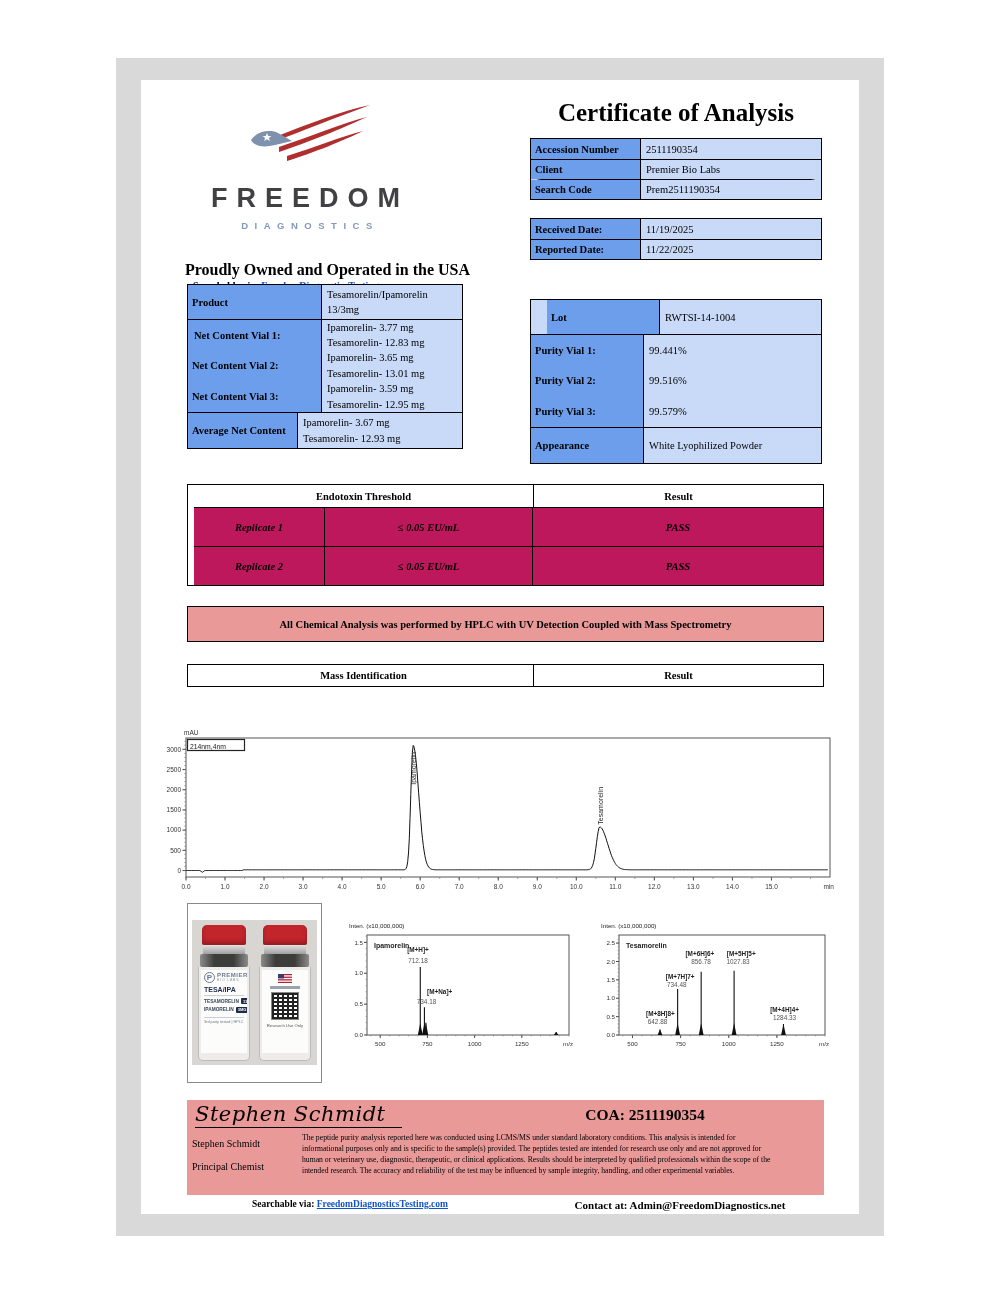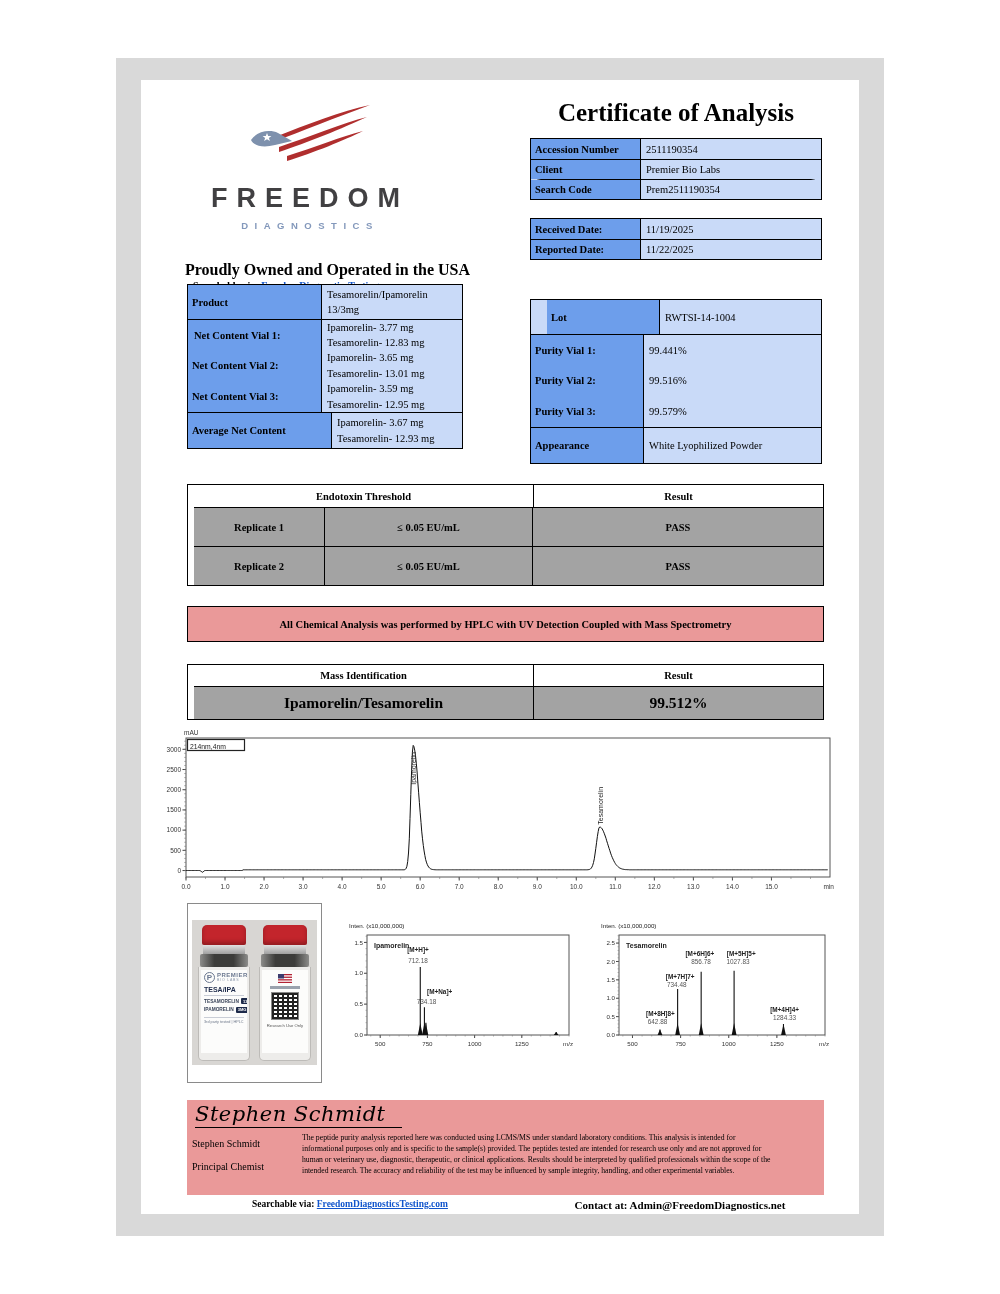--- a/index.html
+++ b/index.html
@@ -26,21 +26,21 @@
   .trow{display:flex;align-items:stretch;box-sizing:border-box;}
   .bt{border-top:1.2px solid #000;}
   .cl{background:#6d9eeb;font-weight:bold;padding:2px 4px;border-right:1.2px solid #000;
       display:flex;align-items:center;box-sizing:border-box;flex:none;}
   .cv{background:#c9daf8;padding:2px 5px;flex:1;display:flex;align-items:center;box-sizing:border-box;}
   .cv2{background:#c9daf8;padding:0 5px;flex:1;display:flex;flex-direction:column;justify-content:center;box-sizing:border-box;}
   .vline{line-height:15.3px;}
   
   .wtbl{position:absolute;border:1.5px solid #000;font-size:10.5px;box-sizing:border-box;background:#fff;padding-left:6px;}
   .hcell{background:#fff;font-weight:bold;display:flex;align-items:center;justify-content:center;box-sizing:border-box;}
-  .bcell{background:#a3a3a3;font-weight:bold;display:flex;align-items:center;justify-content:center;box-sizing:border-box;}
+  .bcell{background:#be185d;font-weight:bold;display:flex;align-items:center;justify-content:center;box-sizing:border-box;font-style:italic;}
   .brd-r{border-right:1.2px solid #000;}
   .banner{position:absolute;left:187px;top:606px;width:637px;height:36px;background:#ea9999;
     border:1.2px solid #000;display:flex;align-items:center;justify-content:center;
     font-weight:bold;font-size:10.5px;box-sizing:border-box;text-align:center;}
   
   .photo-box{position:absolute;left:187px;top:903px;width:135px;height:180px;background:#fff;
     border:1px solid #8a8a8a;box-sizing:border-box;}
   .photo{position:absolute;left:4px;top:16px;right:4px;bottom:17px;background:#d8d6d3;
     display:flex;align-items:center;justify-content:center;gap:7px;}
   .vial{width:54px;height:136px;display:flex;flex-direction:column;}
@@ -155,21 +155,21 @@
       </div>
     </div>
     <div class="trow" style="height:31px;">
       <div class="cl" style="width:134px;">Net Content Vial 3:</div>
       <div class="cv2">
         <div class="vline">Ipamorelin- 3.59 mg</div>
         <div class="vline">Tesamorelin- 12.95 mg</div>
       </div>
     </div>
     <div class="trow bt" style="height:36px;">
-      <div class="cl" style="width:144px;">Average Net Content</div>
+      <div class="cl" style="width:110px;">Average Net Content</div>
       <div class="cv2">
         <div class="vline">Ipamorelin- 3.67 mg</div>
         <div class="vline">Tesamorelin- 12.93 mg</div>
       </div>
     </div>
   </div>
 
   <div class="tbl" style="left:530px;top:299px;width:292px;">
     <div class="trow" style="height:34px;padding-left:16px;">
       <div class="cl" style="width:113px;">Lot</div>
@@ -209,24 +209,20 @@
       <div class="bcell" style="flex:1;">PASS</div>
     </div>
   </div>
 
   <div class="banner">All Chemical Analysis was performed by HPLC with UV Detection Coupled with Mass Spectrometry</div>
 
   <div class="wtbl" style="left:187px;top:664px;width:637px;">
     <div class="trow" style="height:21px;">
       <div class="hcell brd-r" style="width:340px;">Mass Identification</div>
       <div class="hcell" style="flex:1;">Result</div>
-    </div>
-    <div class="trow bt" style="height:33px;">
-      <div class="bcell brd-r" style="width:340px;font-size:15.5px;">Ipamorelin/Tesamorelin</div>
-      <div class="bcell" style="flex:1;font-size:15.5px;">99.512%</div>
     </div>
   </div>
 
   <svg class="abs" style="left:160px;top:727px;" width="676" height="164" viewBox="0 0 676 164">
       <rect x="26" y="11" width="644" height="139" fill="#fff" stroke="#555" stroke-width="1"></rect>
       <text x="24" y="8" font-size="6.5" font-family="Liberation Sans, sans-serif" fill="#333">mAU</text>
       <rect x="27.5" y="12.5" width="57" height="11" fill="#fff" stroke="#222" stroke-width="1.2"></rect>
       <text x="30" y="21.5" font-size="6.8" font-family="Liberation Sans, sans-serif" fill="#222">214nm,4nm</text>
       <line x1="22.5" y1="143.53488372093022" x2="26" y2="143.53488372093022" stroke="#444" stroke-width="1"></line>
       <text x="21" y="145.83488372093024" font-size="6.5" font-family="Liberation Sans, sans-serif" fill="#333" text-anchor="end">0</text>
@@ -562,20 +558,21 @@
       <text x="144.25233644859813" y="37.32352941176471" font-size="6.4" font-family="Liberation Sans, sans-serif" fill="#222" text-anchor="middle" font-weight="bold">[M+5H]5+</text>
       <text x="140.97943925233648" y="45.41176470588236" font-size="6.4" font-family="Liberation Sans, sans-serif" fill="#555" text-anchor="middle">1027.83</text>
       <path d="M184.0784859813084 116 L186.4784859813084 104.97058823529413 L188.87848598130842 116 Z" fill="#111"></path>
       <line x1="186.4784859813084" y1="116" x2="186.4784859813084" y2="104.97058823529413" stroke="#111" stroke-width="1.1"></line>
       <text x="187.57009345794393" y="93.20588235294117" font-size="6.4" font-family="Liberation Sans, sans-serif" fill="#222" text-anchor="middle" font-weight="bold">[M+4H]4+</text>
       <text x="187.57009345794393" y="101.29411764705883" font-size="6.4" font-family="Liberation Sans, sans-serif" fill="#555" text-anchor="middle">1284.33</text>
     </svg>
 
   <div class="sigblock"></div>
   <div class="sig-script">Stephen Schmidt</div>
+  <div class="coa">COA: 2511190354</div>
   <div class="signame">Stephen Schmidt</div>
   <div class="sigtitle">Principal Chemist</div>
   <div class="disclaimer">The peptide purity analysis reported here was conducted using LCMS/MS under standard laboratory conditions. This analysis is intended for informational purposes only and is specific to the sample(s) provided. The peptides tested are intended for research use only and are not approved for human or veterinary use, diagnostic, therapeutic, or clinical applications. Results should be interpreted by qualified professionals within the scope of the intended research. The accuracy and reliability of the test may be influenced by sample integrity, handling, and other experimental variables.</div>
 
   <div class="footer-left">
     <span>Searchable via:</span>
     <a class="lnk">FreedomDiagnosticsTesting.com</a>
   </div>
   <div class="footer-right">Contact at: Admin@FreedomDiagnostics.net</div>
 </div>

